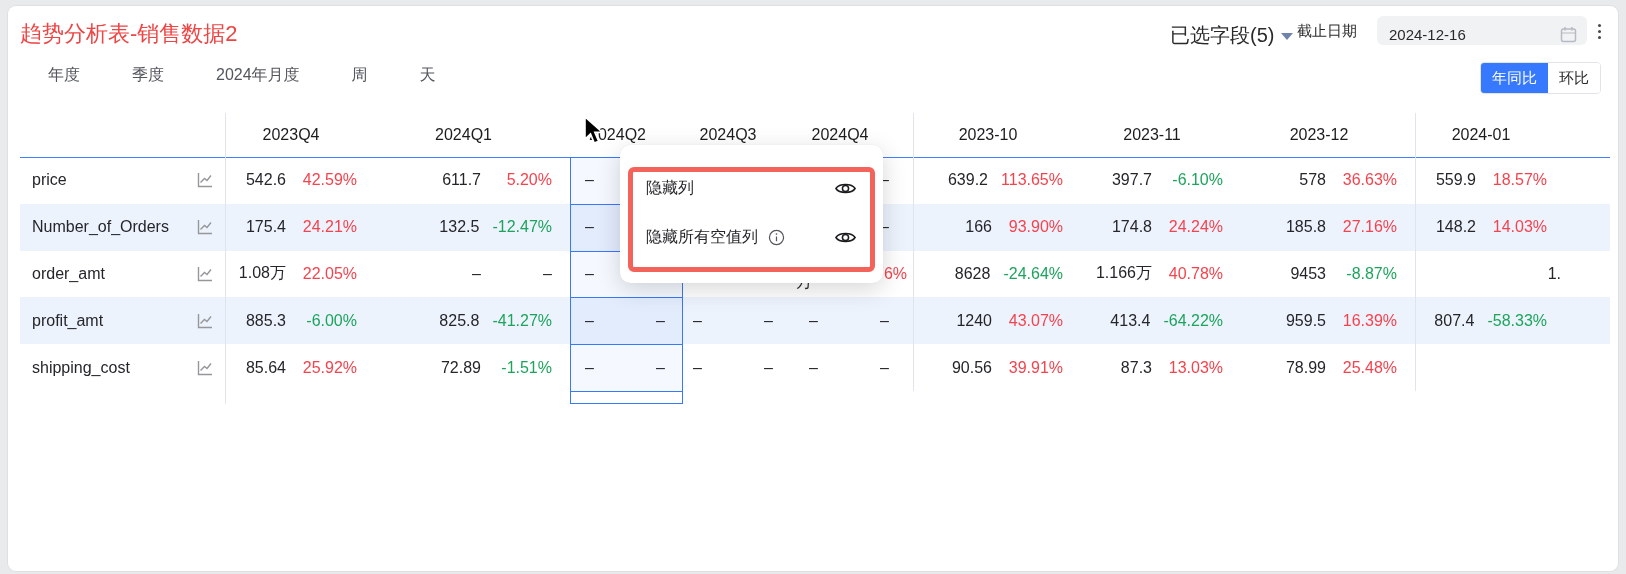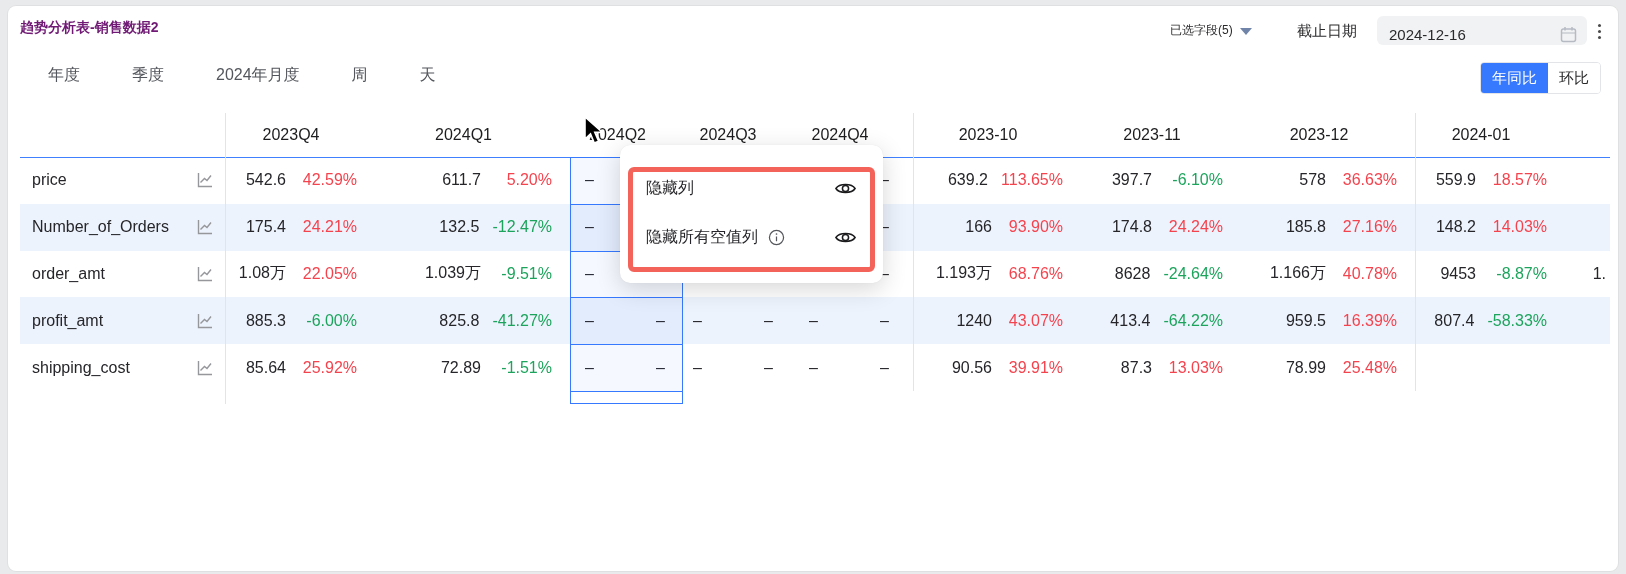--- a/index.html
+++ b/index.html
@@ -3,22 +3,22 @@
 <meta charset="utf-8">
 <style>
   * { margin:0; padding:0; box-sizing:border-box; }
   html,body { width:1626px; height:574px; }
   body { background:#e9eaec; font-family:"Liberation Sans","DejaVu Sans",sans-serif; position:relative; overflow:hidden; }
   .panel { position:absolute; left:8px; top:6px; width:1610px; height:565px; background:#fff; border-radius:8px; overflow:hidden; box-shadow:0 0 0 1px rgba(0,0,0,0.04); }
   .stage { position:absolute; left:-8px; top:-6px; width:1626px; height:574px; }
   .abs { position:absolute; }
 
   
-  .title { left:20px; top:19px; font-size:14px; font-weight:bold; color:#701a75; }
-  .fields-cluster { left:1170px; top:22px; display:flex; align-items:center; gap:7px; font-size:12px; color:#2a2a2c; cursor:pointer; }
+  .title { left:20px; top:19px; font-size:22px; font-weight:normal; color:#ef4444; }
+  .fields-cluster { left:1170px; top:22px; display:flex; align-items:center; gap:7px; font-size:20px; color:#2a2a2c; cursor:pointer; }
   .caret-down { width:0; height:0; border-left:6px solid transparent; border-right:6px solid transparent; border-top:7px solid #6f84a8; margin-top:2px; }
   .deadline-label { left:1297px; top:22px; font-size:15px; color:#2a2a2c; }
   .date-box { left:1377px; top:16px; width:210px; height:29px; background:#f1f2f4; border-radius:6px; display:flex; align-items:center; justify-content:space-between; padding:8px 10px 0 12px; font-size:15px; color:#2a2a2c; cursor:pointer; }
   .kebab { left:1591px; top:17px; width:16px; height:28px; display:flex; flex-direction:column; align-items:center; justify-content:center; gap:3px; cursor:pointer; }
   .kebab i { width:3px; height:3px; border-radius:50%; background:#4a4a4c; }
 
   
   .tabs { left:36px; top:56px; height:42px; display:flex; gap:28px; align-items:stretch; }
   .tab { display:flex; align-items:center; padding:0 12px; font-size:16px; color:#53565c; cursor:pointer; border-bottom:3px solid transparent; }
   .tab.active { color:#3678fe; border-bottom-color:#3678fe; }
@@ -219,24 +219,20 @@
                 <path d="M3.5 3 V16.5 H17"></path>
                 <polyline points="5.5,12.5 9.5,8.5 12,10.5 16,5.5"></polyline>
               </svg>
             </span>
           </div>
           <div class="dcell">
             <span class="v">1.08万</span>
             <span class="p p-up">22.05%</span>
           </div>
           <div class="dcell">
-            <span class="v">1.039万</span>
-            <span class="p p-down">-9.51%</span>
-          </div>
-          <div class="dcell">
             <span class="v">–</span>
             <span class="p p-empty">–</span>
           </div>
           <div class="dcell">
             <span class="v">–</span>
             <span class="p p-empty">–</span>
           </div>
           <div class="dcell">
             <span class="v">–</span>
             <span class="p p-empty">–</span>

